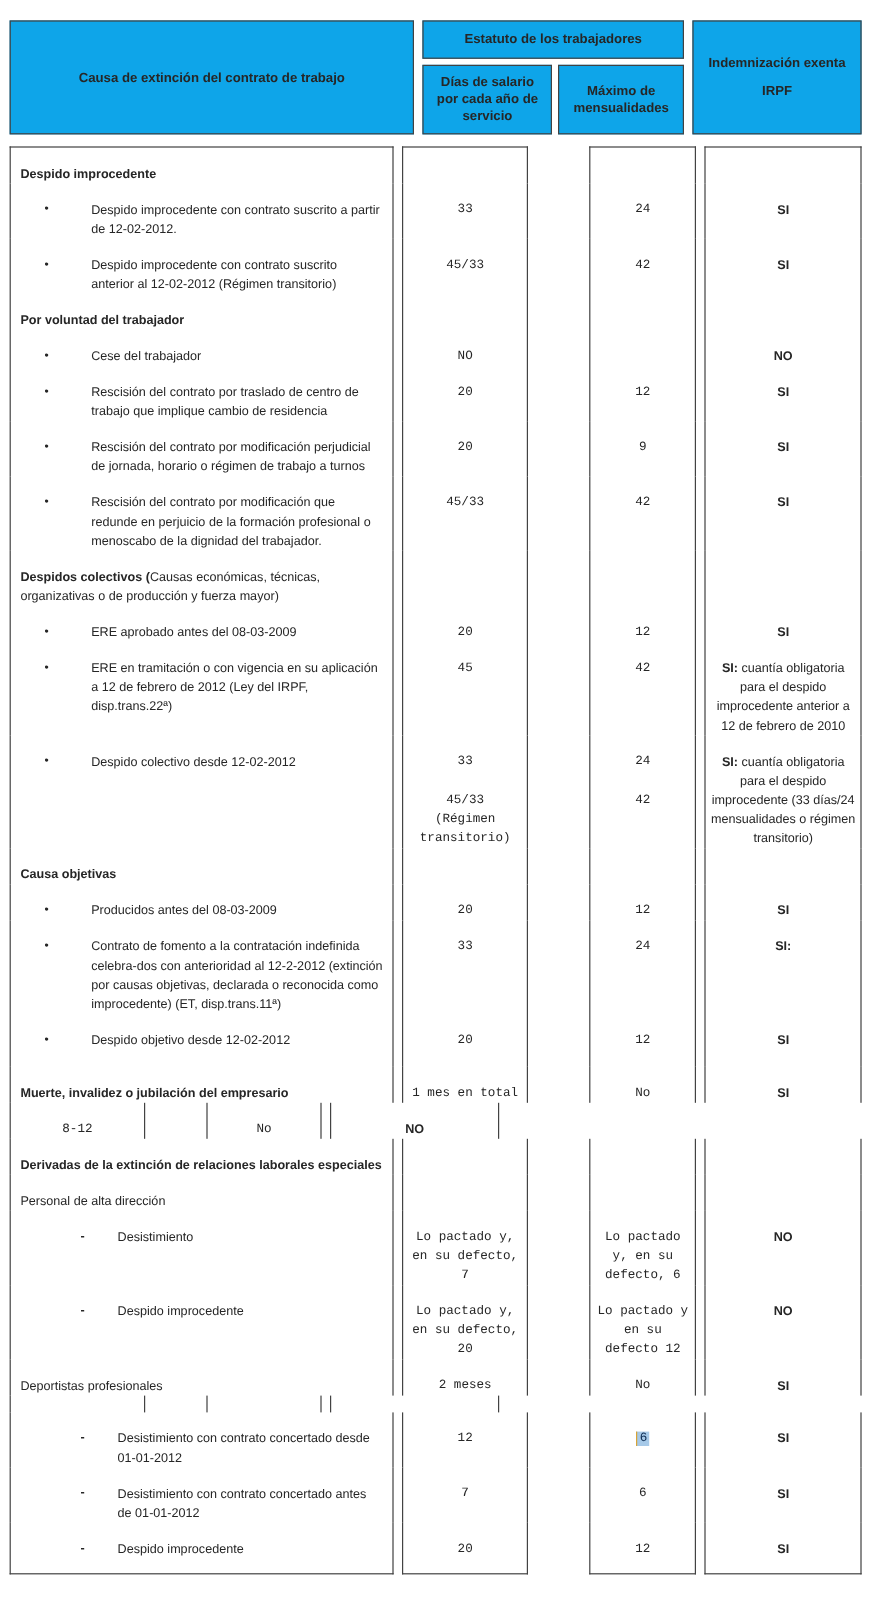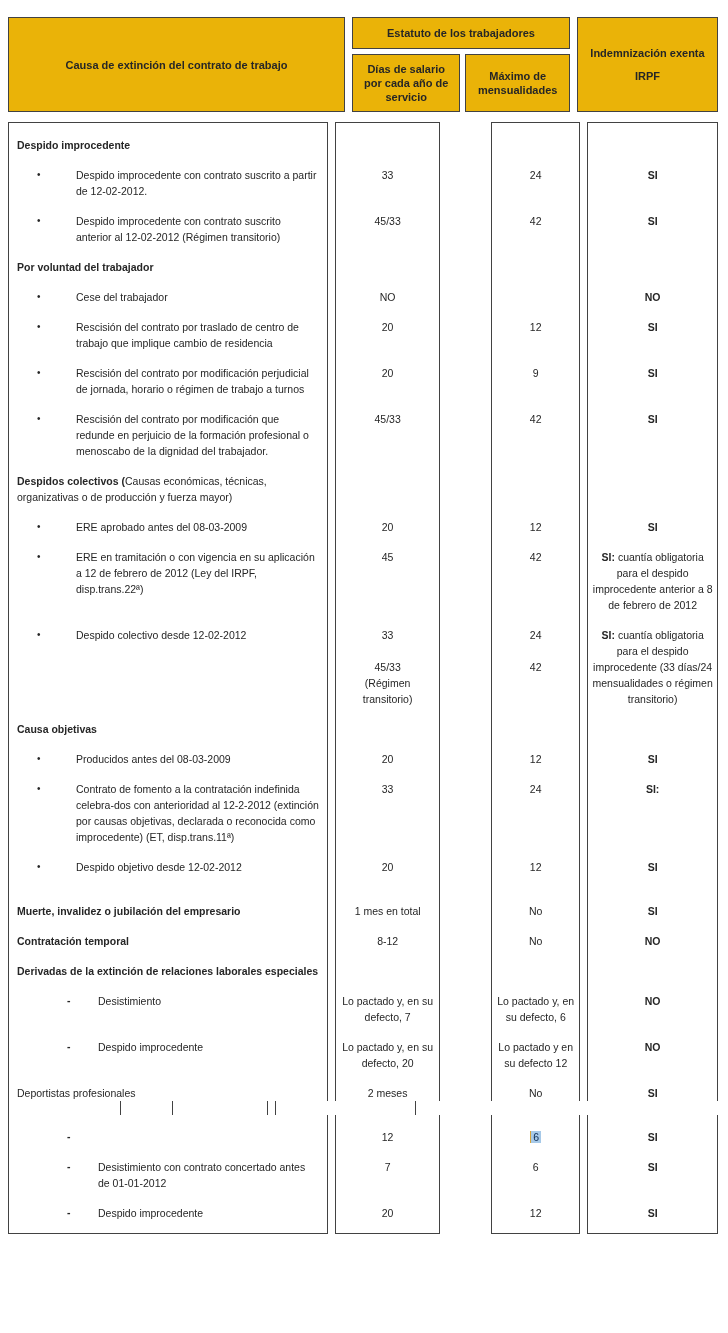--- a/index.html
+++ b/index.html
@@ -8,21 +8,21 @@
     width: 728px; height: 1333px; overflow: hidden;
     font-family: "Liberation Sans", sans-serif;
     color: #262626;
     -webkit-font-smoothing: antialiased;
   }
   #page { padding: 17px 10px 0 8px; }
 
   
   .header { display: flex; align-items: stretch; height: 95px; margin-bottom: 10px; }
   .hbox {
-    background: #eab308;
+    background: #0ea5e9;
     border: 1.5px solid #424242;
     display: flex; align-items: center; justify-content: center;
     text-align: center; font-weight: bold; font-size: 11px; line-height: 14px;
   }
   .c1h { width: 337px; margin-right: 7px; }
   .mid { width: 218px; margin-right: 7px; display: flex; flex-direction: column; }
   .group { height: 32px; margin-bottom: 5px; }
   .subrow { display: flex; flex: 1; border-radius: 17px; }
   .c2h { width: 113px; margin-right: 5px; padding: 0 4px; }
   .c3h { width: 109px; padding: 0 4px; }
@@ -33,21 +33,21 @@
   .tbody .row { display: flex; align-items: stretch; }
   .cell { border-left: 1.5px solid #424242; border-right: 1.5px solid #424242; }
   .tbody .row:first-child .cell { border-top: 1.5px solid #424242; }
   .tbody .row:last-child .cell { border-bottom: 1.5px solid #424242; padding-bottom: 12px; }
   .cc1 { width: 346px; margin-right: 7px; padding: 14px 8px 0 8px; position: relative;
          font-size: 10.5px; line-height: 16px; }
   .cc2 { width: 113px; margin-right: 5px; }
   .cc3 { width: 96px; margin-right: 7px; margin-left: 46px; }
   .cc4 { width: 141px; }
   .vcell { padding: 14px 4px 0 4px; text-align: center; font-size: 10.5px; line-height: 16px; }
-  .vl { min-height: 16px; }
+  .vl { min-height: 16px; font-family: Liberation Mono, monospace; }
   .bold { font-weight: bold; }
   .c4b { font-weight: bold; }
   .row.spacer { height: 14px; }
 
   .marker { position: absolute; }
   .bullet-row .marker { left: 28px; top: 14px; font-size: 10px; }
   .bullet-row .txt { display: block; padding-left: 59px; }
   .dash-row .marker { left: 58px; top: 13px; font-weight: bold; }
   .dash-row .txt { display: block; padding-left: 81px; }
 
@@ -195,21 +195,21 @@
         <div class="cell cc1 bullet-row">
           <span class="marker">•</span>
           <span class="txt">ERE en tramitación o con vigencia en su aplicación a 12 de febrero de 2012 (Ley del IRPF, disp.trans.22ª)</span>
         </div>
         <div class="cell vcell cc2">
           <div class="vl">45</div>
         </div>
         <div class="cell vcell cc3">
           <div class="vl">42</div>
         </div>
-        <div class="cell vcell cc4"><span class="c4b">SI:</span><span> cuantía obligatoria para el despido improcedente anterior a 8 de febrero de 2012</span></div>
+        <div class="cell vcell cc4"><span class="c4b">SI:</span><span> cuantía obligatoria para el despido improcedente anterior a 12 de febrero de 2010</span></div>
       </div>
       <div class="row">
         <div class="cell cc1 bullet-row">
           <span class="marker">•</span>
           <span class="txt">Despido colectivo desde 12-02-2012</span>
         </div>
         <div class="cell vcell cc2">
           <div class="vl">33</div>
           <div class="vl"></div>
           <div class="vl">45/33</div>
@@ -278,36 +278,41 @@
         <div class="cell cc1 section-row"><span class="bold">Muerte, invalidez o jubilación del empresario</span></div>
         <div class="cell vcell cc2">
           <div class="vl">1 mes en total</div>
         </div>
         <div class="cell vcell cc3">
           <div class="vl">No</div>
         </div>
         <div class="cell vcell cc4"><span class="c4b">SI</span></div>
       </div>
       <div class="row">
-        <div class="cell cc1 section-row"><span class="bold">Contratación temporal</span></div>
         <div class="cell vcell cc2">
           <div class="vl">8-12</div>
         </div>
         <div class="cell vcell cc3">
           <div class="vl">No</div>
         </div>
         <div class="cell vcell cc4"><span class="c4b">NO</span></div>
       </div>
       <div class="row">
         <div class="cell cc1 section-row"><span class="bold">Derivadas de la extinción de relaciones laborales especiales</span></div>
         <div class="cell vcell cc2"></div>
         <div class="cell vcell cc3"></div>
         <div class="cell vcell cc4"></div>
       </div>
       <div class="row">
+        <div class="cell cc1 plain-row"><span>Personal de alta dirección</span></div>
+        <div class="cell vcell cc2"></div>
+        <div class="cell vcell cc3"></div>
+        <div class="cell vcell cc4"></div>
+      </div>
+      <div class="row">
         <div class="cell cc1 dash-row">
           <span class="marker">-</span>
           <span class="txt">Desistimiento</span>
         </div>
         <div class="cell vcell cc2">
           <div class="vl">Lo pactado y, en su defecto, 7</div>
         </div>
         <div class="cell vcell cc3">
           <div class="vl">Lo pactado y, en su defecto, 6</div>
         </div>
@@ -337,20 +342,21 @@
         <div class="cell vcell cc4"><span class="c4b">SI</span></div>
       </div>
       <div class="row">
         <div class="cell vcell cc2"></div>
         <div class="cell vcell cc3"></div>
         <div class="cell vcell cc4"></div>
       </div>
       <div class="row">
         <div class="cell cc1 dash-row">
           <span class="marker">-</span>
+          <span class="txt">Desistimiento con contrato concertado desde 01-01-2012</span>
         </div>
         <div class="cell vcell cc2">
           <div class="vl">12</div>
         </div>
         <div class="cell vcell cc3">
           <div class="vl"><span class="hl">6</span></div>
         </div>
         <div class="cell vcell cc4"><span class="c4b">SI</span></div>
       </div>
       <div class="row">

